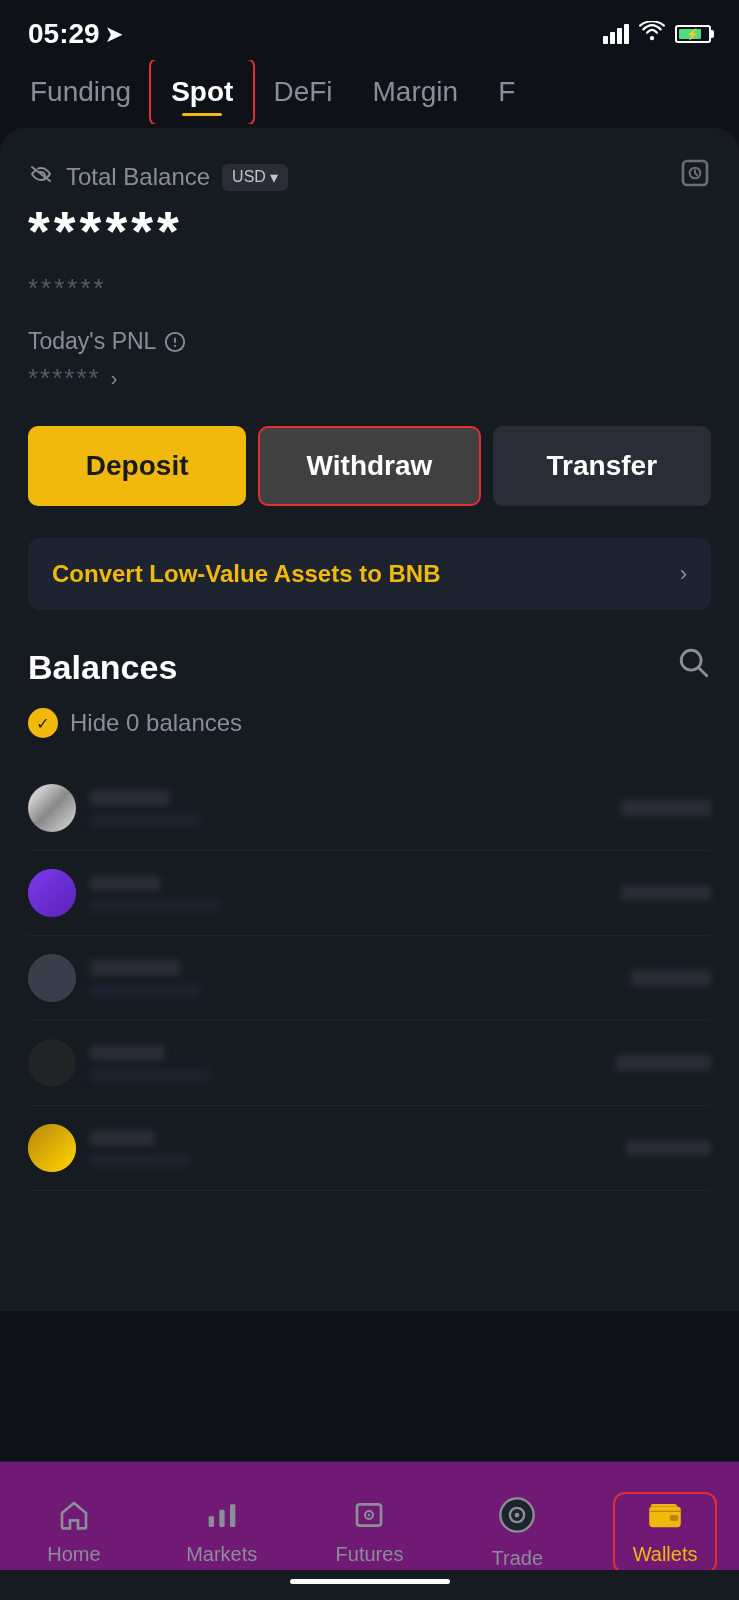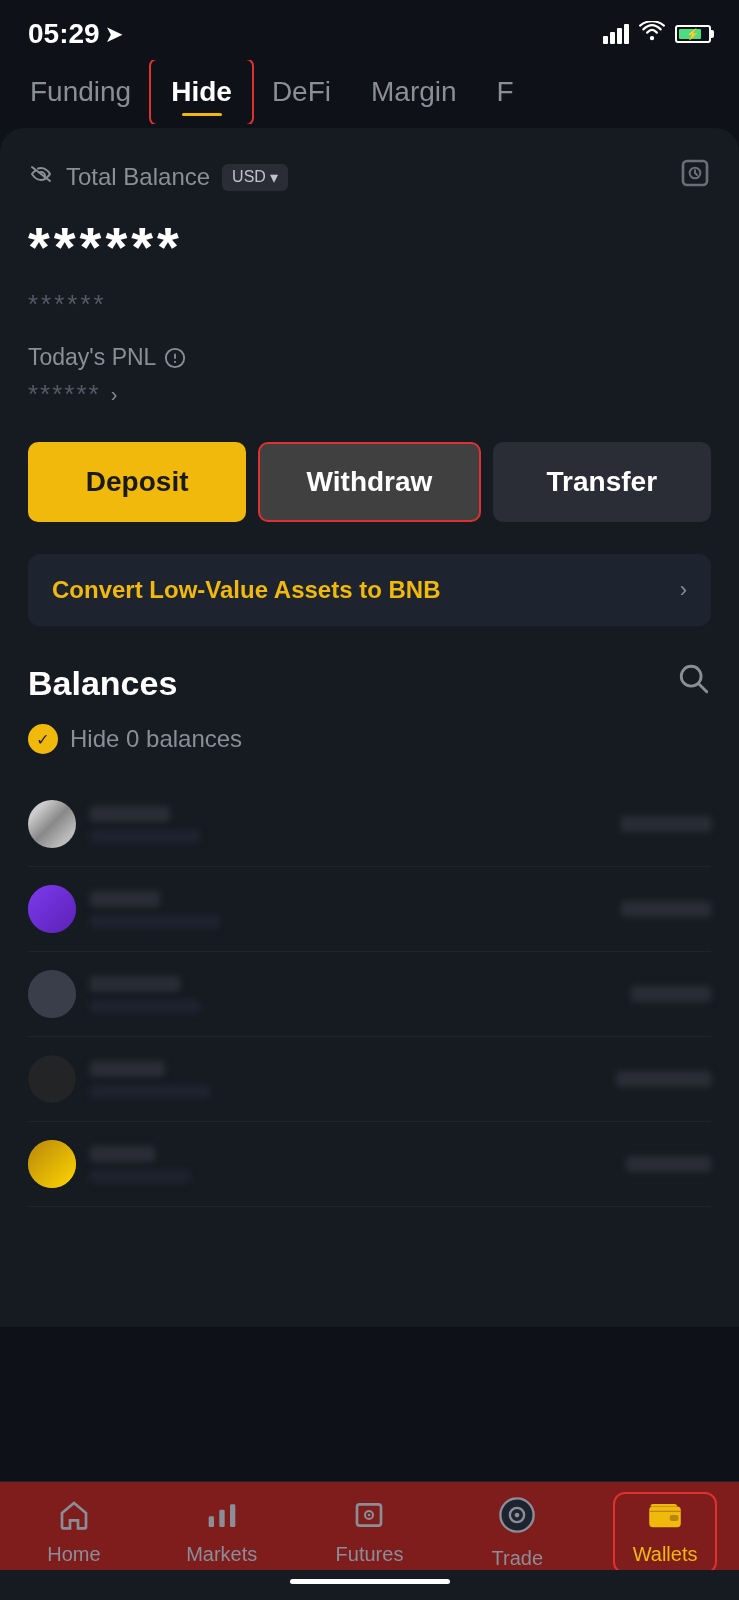--- a/index.html
+++ b/index.html
@@ -116,21 +116,20 @@
       margin-top: 4px;
       padding: 28px 28px 0;
       min-height: 800px;
     }
 
     
     .balance-header {
       display: flex;
       justify-content: space-between;
       align-items: center;
-      margin-bottom: 16px;
     }
     .balance-label {
       display: flex;
       align-items: center;
       gap: 12px;
       color: #8b8e97;
       font-size: 24px;
     }
     .hide-icon {
       font-size: 22px;
@@ -353,26 +352,26 @@
       filter: blur(3px);
       margin-left: auto;
     }
 
     
     .bottom-nav {
       position: fixed;
       bottom: 0;
       left: 0;
       width: 739px;
-      background: #7f1d1d;
+      background: #701a75;
       border-top: 1px solid #1e2330;
       display: flex;
       justify-content: space-around;
       align-items: center;
-      padding: 12px 0 28px;
+      padding: 32px 0 28px;
     }
     .nav-item {
       display: flex;
       flex-direction: column;
       align-items: center;
       gap: 6px;
       cursor: pointer;
       min-width: 100px;
     }
     .nav-icon {
@@ -439,21 +438,21 @@
       <span style="position:absolute;left:50%;top:50%;transform:translate(-50%,-50%);font-size:11px;color:#1a1a1a;font-weight:700;">⚡</span>
     </div>
   </div>
 </div>
 
 <div class="tab-nav">
   <div class="tab-item">
     <span>Funding</span>
   </div>
   <div class="tab-item active active-outlined">
-    <span>Hide</span>
+    <span>Spot</span>
   </div>
   <div class="tab-item">
     <span>DeFi</span>
   </div>
   <div class="tab-item">
     <span>Margin</span>
   </div>
   <div class="tab-item">
     <span>F</span>
   </div>

